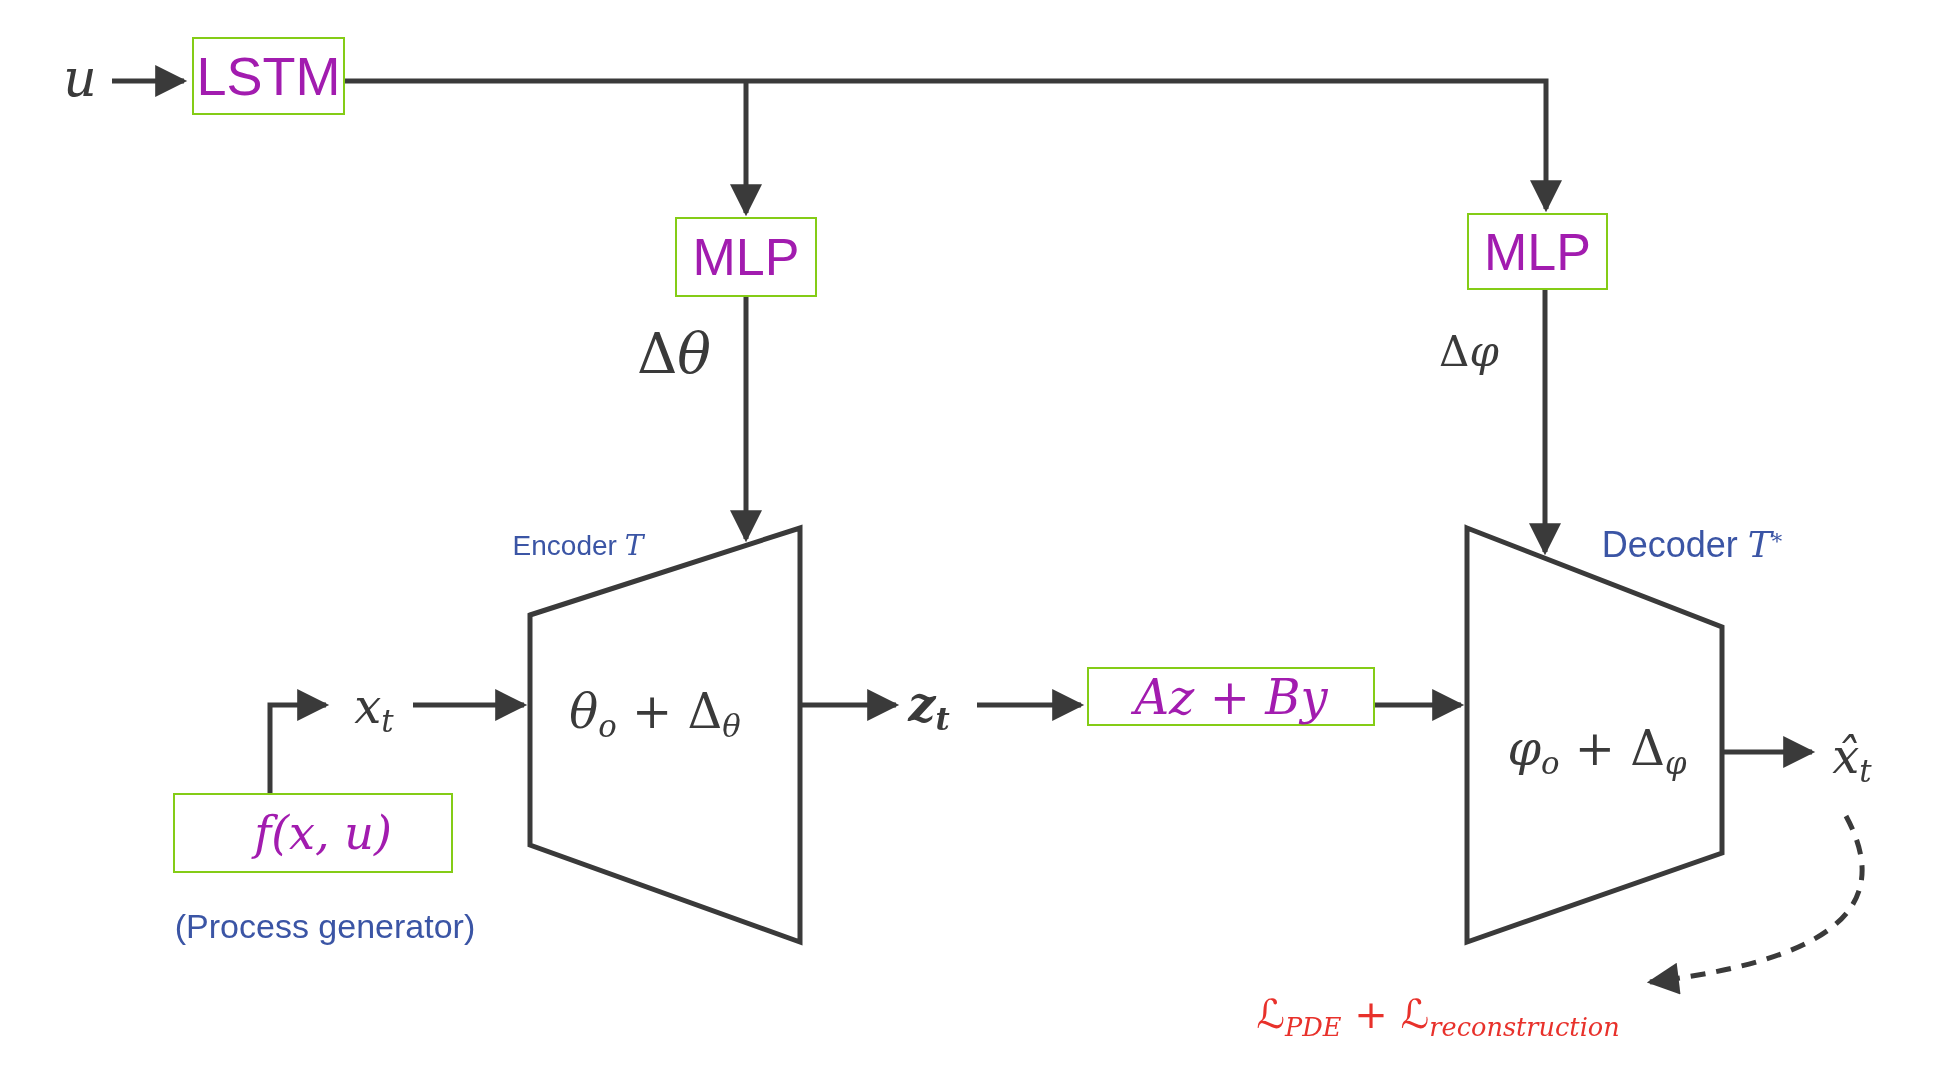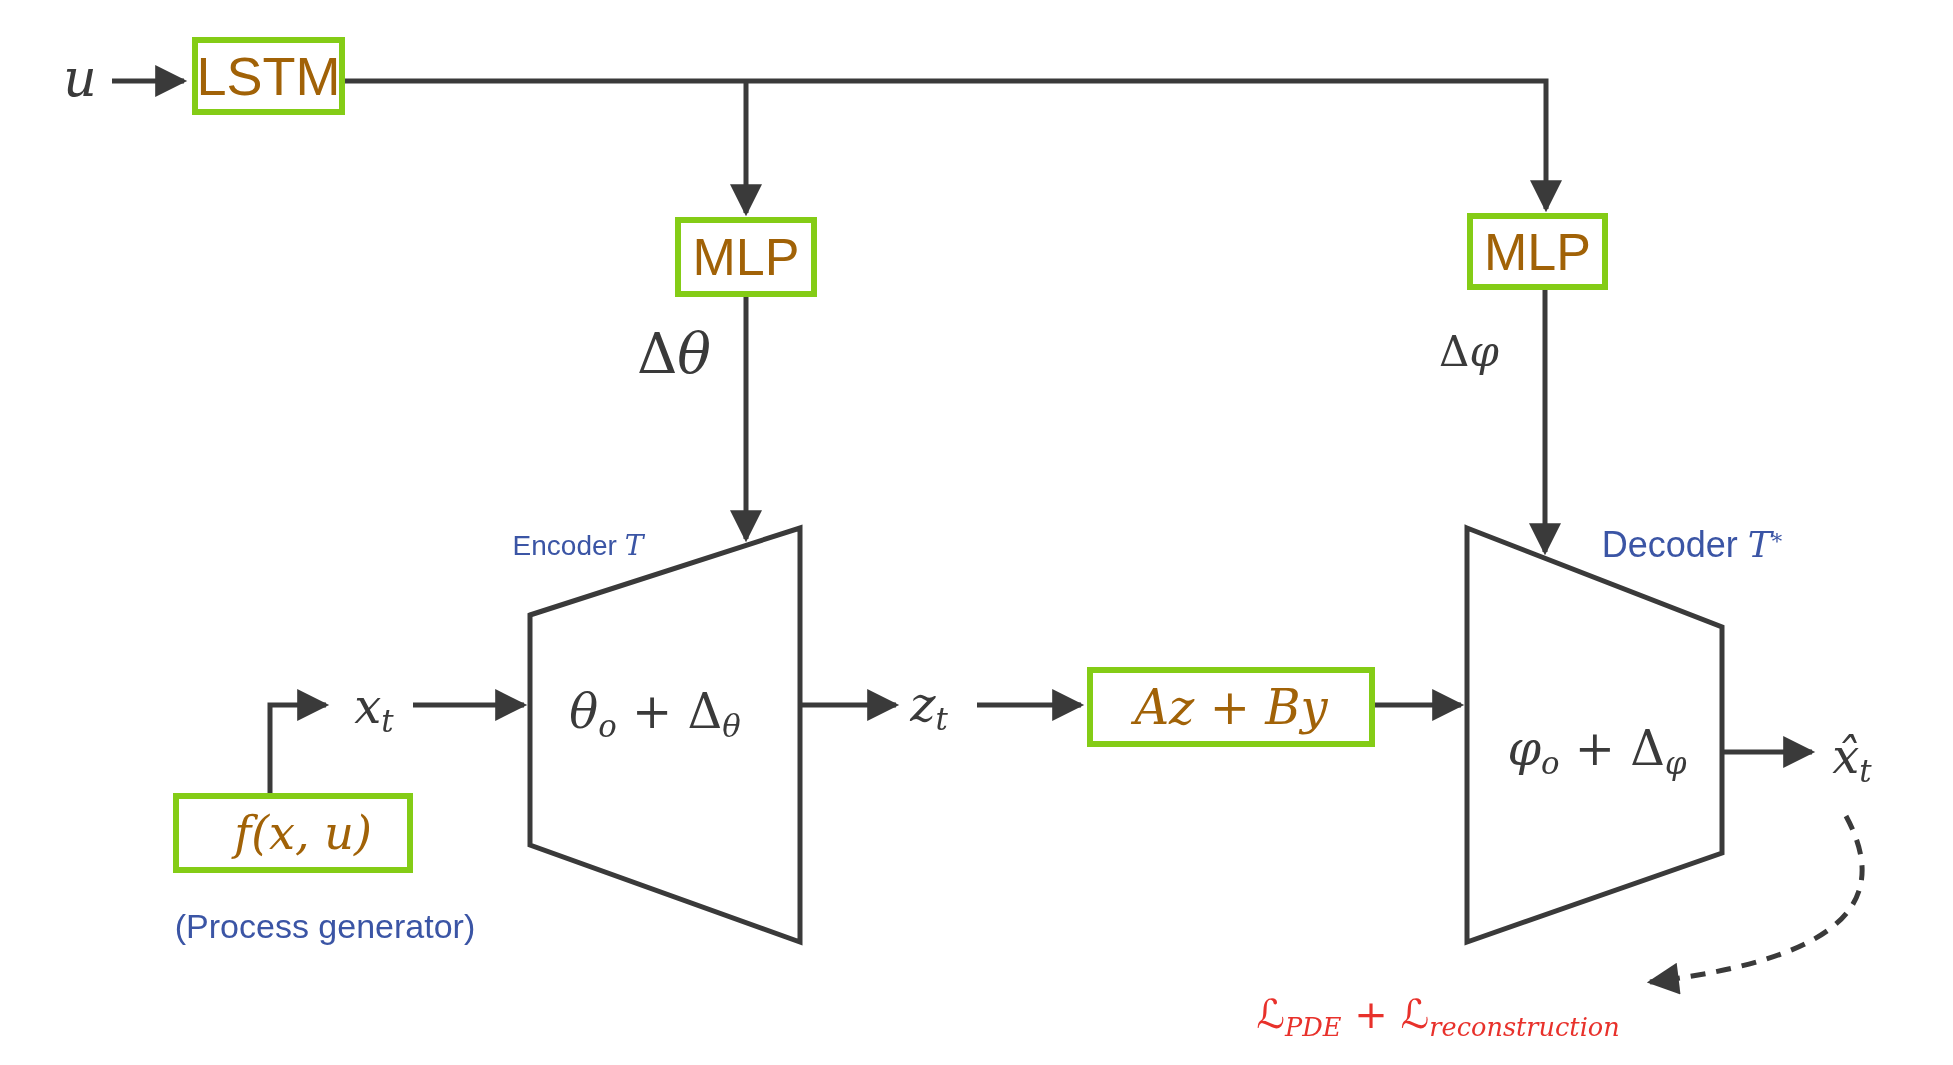--- a/index.html
+++ b/index.html
@@ -2,22 +2,22 @@
 <html><head>
 <meta charset="utf-8">
 <style>
   html,body{margin:0;padding:0;background:#ffffff;}
   .canvas{
     position:relative;width:1953px;height:1065px;background:#ffffff;overflow:hidden;
     font-family:"Liberation Sans",sans-serif;color:#3a3a3a;
   }
   .wires{position:absolute;left:0;top:0;width:1953px;height:1065px;}
   .box{
-    position:absolute;box-sizing:border-box;border:6px solid #84cc16;background:#ffffff;
-    display:flex;align-items:center;justify-content:center;color:#a16207;line-height:1;
+    position:absolute;box-sizing:border-box;border:2px solid #84cc16;background:#ffffff;
+    display:flex;align-items:center;justify-content:center;color:#a21caf;line-height:1;
   }
   .lbl{
     position:absolute;transform:translate(-50%,-50%);white-space:nowrap;
     color:#3a3a3a;line-height:1;
   }
   .math{font-family:"DejaVu Serif","DejaVu Sans",serif;font-style:italic;}
   .up{font-style:normal;}
   .sub{font-size:.64em;position:relative;top:.30em;letter-spacing:0;}
   .sup{font-size:.58em;position:relative;top:-.45em;}
   .blue{color:#3b55a5;}
@@ -58,33 +58,33 @@
   </div>
 
   <div class="box" style="left:675px;top:217px;width:142px;height:80px;font-size:52px;">
     <span>MLP</span>
   </div>
 
   <div class="box" style="left:1467px;top:213px;width:141px;height:77px;font-size:52px;">
     <span>MLP</span>
   </div>
 
-  <div class="box math" style="left:173px;top:793px;width:240px;height:80px;font-size:46px;padding-left:20px;">
+  <div class="box math" style="left:173px;top:793px;width:280px;height:80px;font-size:46px;padding-left:20px;">
     <span>f(x, u)</span>
   </div>
 
-  <div class="box math" style="left:1087px;top:667px;width:288px;height:80px;font-size:48px;">
+  <div class="box math" style="left:1087px;top:667px;width:288px;height:59px;font-size:48px;">
     <span>Az + By</span>
   </div>
 
   <div class="lbl math" style="left:80px;top:78px;font-size:52px;"><span>u</span></div>
 
   <div class="lbl math" style="left:374px;top:706px;font-size:48px;"><span>x</span><span class="sub">t</span></div>
 
-  <div class="lbl math" style="left:929px;top:704px;font-size:48px;"><span>z</span><span class="sub">t</span></div>
+  <div class="lbl math" style="left:929px;top:704px;font-size:48px;font-weight:bold;"><span>z</span><span class="sub">t</span></div>
 
   <div class="lbl math" style="left:1852px;top:756px;font-size:48px;"><span>x̂</span><span class="sub">t</span></div>
 
   <div class="lbl" style="left:674px;top:354px;font-size:56px;"><span class="math up">Δ</span><span class="math">θ</span></div>
 
   <div class="lbl" style="left:1469px;top:352px;font-size:42px;"><span class="math up">Δ</span><span class="math">φ</span></div>
 
   <div class="lbl blue" style="left:578px;top:546px;font-size:28px;"><span class="sans">Encoder </span><span class="math">T</span></div>
 
   <div class="lbl blue" style="left:1692px;top:545px;font-size:36px;"><span class="sans">Decoder </span><span class="math">T</span><span class="math sup">*</span></div>

